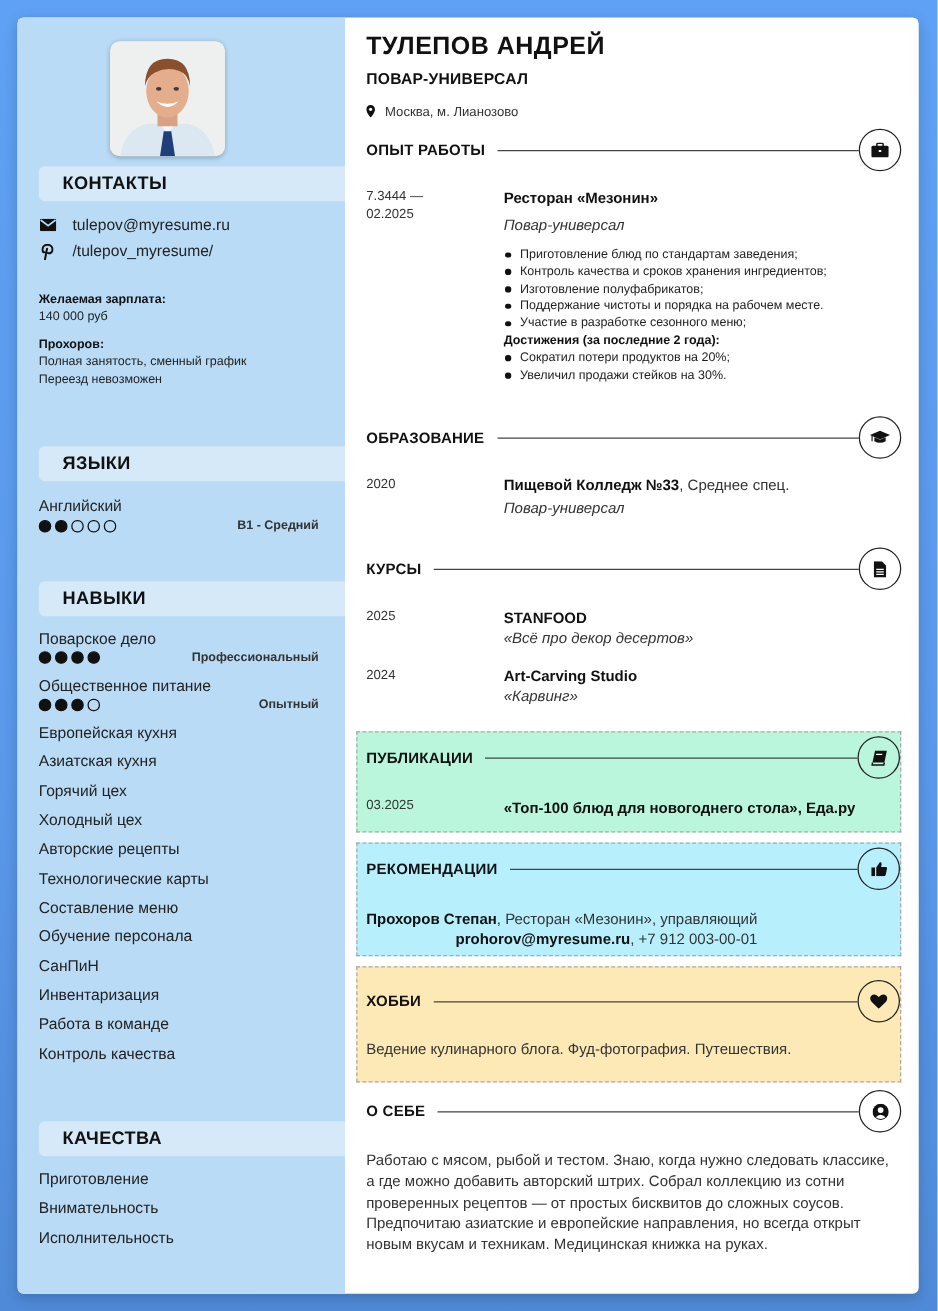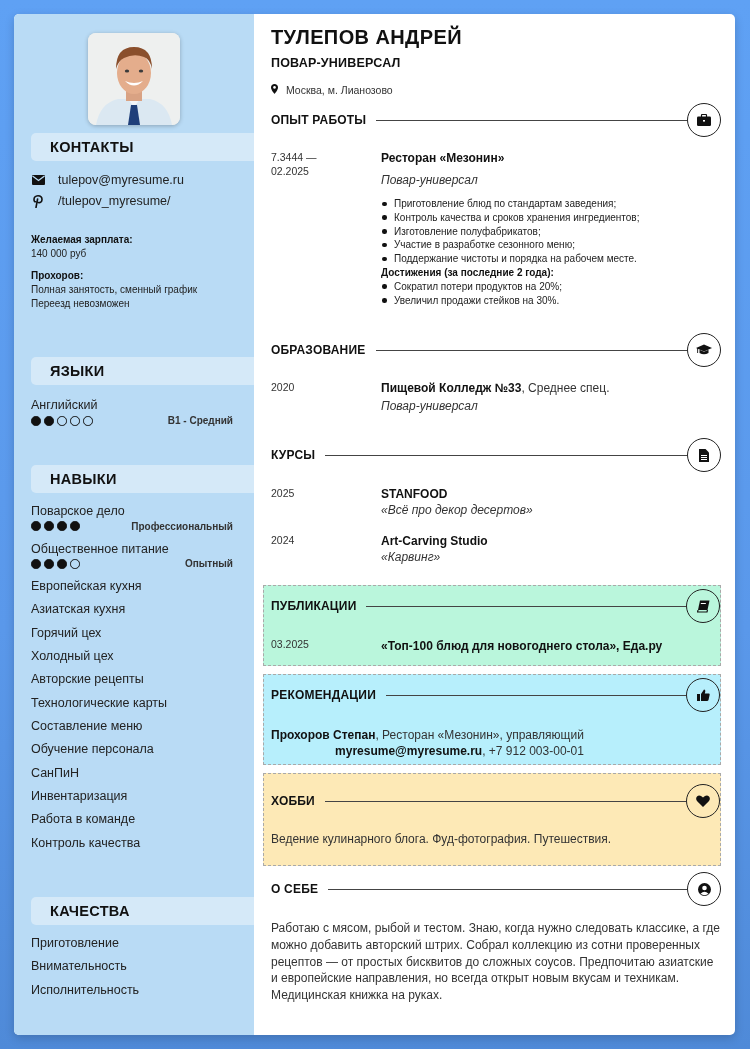--- a/index.html
+++ b/index.html
@@ -10,21 +10,21 @@
     color: #111;
     position: relative;
   }
   .card {
     position: absolute; left: 14px; top: 14px; width: 721px; height: 1021px;
     background: #fff; border-radius: 5px; overflow: hidden;
     box-shadow: 0 3px 10px rgba(0,0,0,0.18);
     display: flex;
   }
   .sidebar {
-    width: 240px; height: 100%; background: #b9dbf5; position: relative;
+    width: 262px; height: 100%; background: #b9dbf5; position: relative;
     padding-left: 17px;
   }
   .main { flex: 1; position: relative; padding-left: 17px; padding-right: 14px; }
 
   
   .photo {
     position: absolute; left: 74px; top: 19px; width: 92px; height: 92px;
     border-radius: 8px; background: #eef0ef; overflow: hidden;
     box-shadow: 0 1px 4px rgba(0,0,0,0.25);
   }
@@ -202,22 +202,22 @@
       </span>
     </div>
     <div class="date" style="top:137px;">7.3444 —</div>
     <div class="date" style="top:151px;">02.2025</div>
     <div class="entry-title" style="top:137px;">Ресторан «Мезонин»</div>
     <div class="entry-sub" style="top:159px;">Повар-универсал</div>
     <ul class="bullets" style="top:183px;">
       <li>Приготовление блюд по стандартам заведения;</li>
       <li>Контроль качества и сроков хранения ингредиентов;</li>
       <li>Изготовление полуфабрикатов;</li>
+      <li>Поддержание чистоты и порядка на рабочем месте.</li>
       <li>Участие в разработке сезонного меню;</li>
-      <li>Поддержание чистоты и порядка на рабочем месте.</li>
       <li class="bhead">Достижения (за последние 2 года):</li>
       <li>Сократил потери продуктов на 20%;</li>
       <li>Увеличил продажи стейков на 30%.</li>
     </ul>
 
     <div class="sec-head" style="top:319px;">
       <span class="sec-title">ОБРАЗОВАНИЕ</span>
       <span class="sec-line"></span>
       <span class="sec-icon">
         <svg width="16" height="12" viewBox="0 0 16 12">
@@ -274,21 +274,21 @@
         <span class="sec-line"></span>
         <span class="sec-icon">
           <svg width="13" height="12" viewBox="0 0 13 12">
               <rect x="0" y="5" width="3" height="7" fill="#111"></rect>
               <path d="M4 5 L7 0.5 Q8.6 0.5 8.3 2.5 L7.8 4.5 L12 4.5 Q13 4.8 12.6 6 L11.5 11 Q11.2 12 10 12 L4 12 Z" fill="#111"></path>
             </svg>
         </span>
       </div>
       <div style="position:absolute; left:7px; top:52px; font-size:12px; color:#333; line-height:16px;">
         <div><b style="color:#111;">Прохоров Степан</b><span>, Ресторан «Мезонин», управляющий</span></div>
-        <div><b style="color:#111;">myresume@myresume.ru</b><span>, +7 912 003-00-01</span></div>
+        <div><b style="color:#111;">prohorov@myresume.ru</b><span>, +7 912 003-00-01</span></div>
       </div>
     </div>
 
     <div class="box yellow" style="top:759px; height:93px;">
       <div class="sec-head" style="top:10px;">
         <span class="sec-title">ХОББИ</span>
         <span class="sec-line"></span>
         <span class="sec-icon">
           <svg width="14" height="12" viewBox="0 0 14 12">
               <path d="M7 12 L1.2 6.3 Q-0.8 3.8 1 1.5 Q3.5 -0.8 7 2.5 Q10.5 -0.8 13 1.5 Q14.8 3.8 12.8 6.3 Z" fill="#111"></path>

